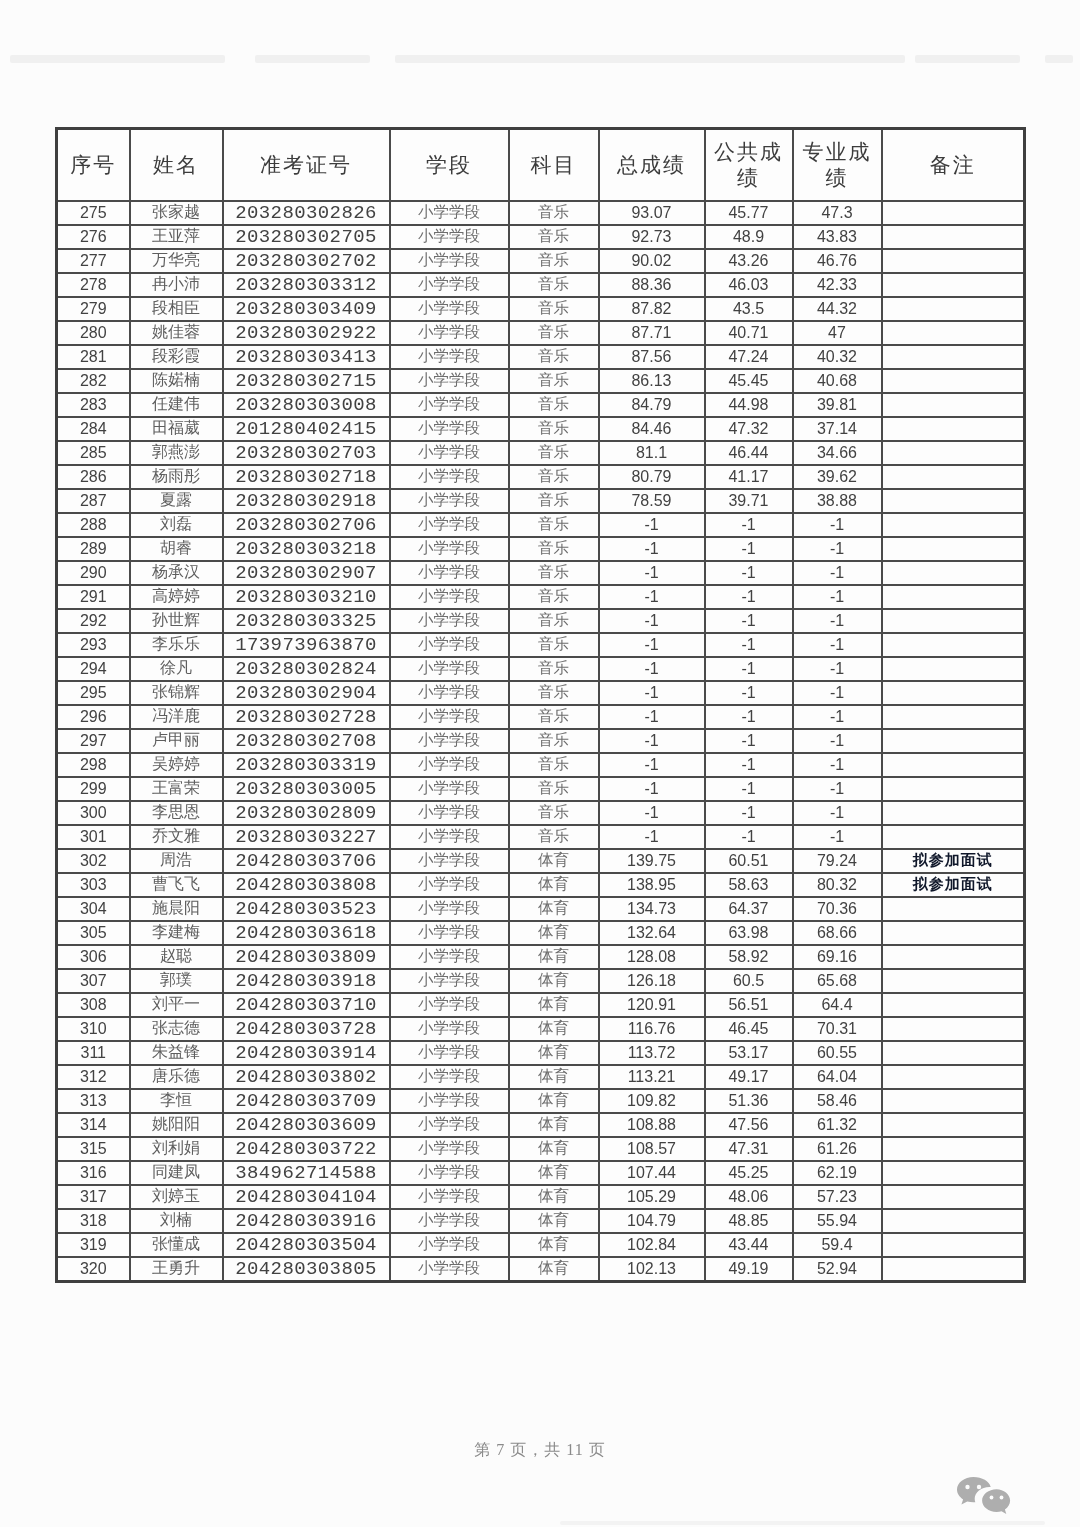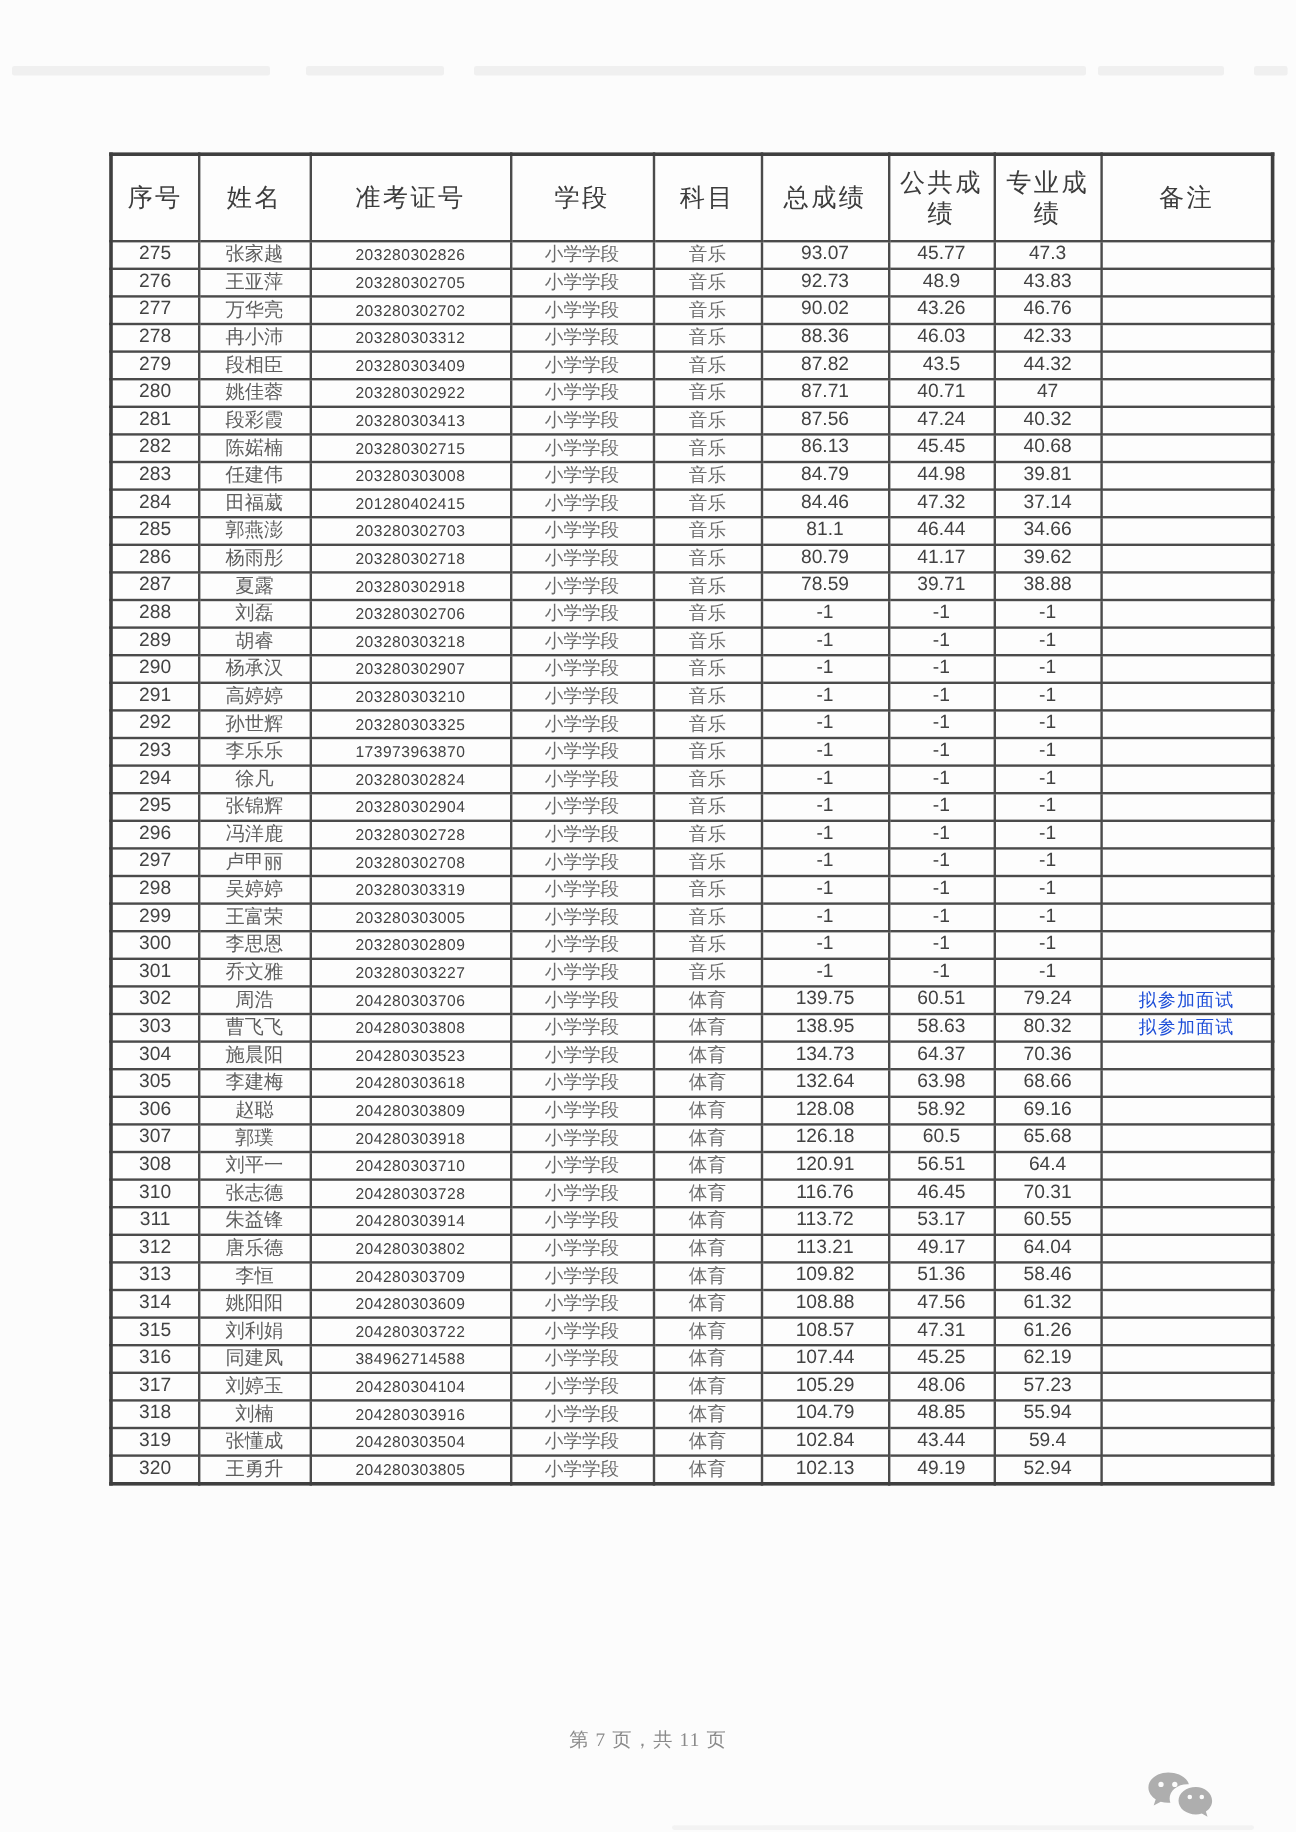--- a/index.html
+++ b/index.html
@@ -14,21 +14,20 @@
   .artifact { position: absolute; background: #f0f0f0; border-radius: 2px; }
 
   
   .score-table {
     position: absolute;
     left: 55px; top: 127px;
     width: 968px;
     border-collapse: collapse;
     table-layout: fixed;
     background: #fdfdfd;
-    margin-left: 36px;
   }
   .score-table th, .score-table td {
     border: 2px solid #4b4b4b;
     padding: 0 2px;
     text-align: center;
     vertical-align: middle;
     overflow: hidden;
     white-space: nowrap;
   }
   .score-table { border: 3px solid #3f3f3f; }
@@ -50,25 +49,25 @@
   
   .score-table tbody td:nth-child(1),
   .score-table tbody td:nth-child(3),
   .score-table tbody td:nth-child(6),
   .score-table tbody td:nth-child(7),
   .score-table tbody td:nth-child(8) {
     font-family: "Liberation Sans", "DejaVu Sans", sans-serif;
     color: #424242;
     font-size: 16px;
   }
-  .score-table tbody td:nth-child(3) { font-size: 13px; letter-spacing: 0.4px; }
+  .score-table tbody td:nth-child(3) { font-size: 19px; letter-spacing: 0.4px; font-family: Liberation Mono, monospace; }
   .score-table tbody td:nth-child(2) { color: #5e5e5e; }
   .score-table tbody td:nth-child(4),
   .score-table tbody td:nth-child(5) { color: #6d6d6d; font-size: 15.5px; }
-  .score-table tbody td:nth-child(9) { color: #1d4ed8; font-size: 15px; letter-spacing: 1px; }
+  .score-table tbody td:nth-child(9) { color: #0f172a; font-size: 15px; letter-spacing: 1px; font-weight: bold; }
 
   
   .page-footer {
     position: absolute;
     left: 0; top: 1440px; width: 100%;
     text-align: center;
     font-size: 16px;
     color: #8a8a8a;
     letter-spacing: 1px;
     font-family: "Liberation Serif", "DejaVu Serif", serif;

